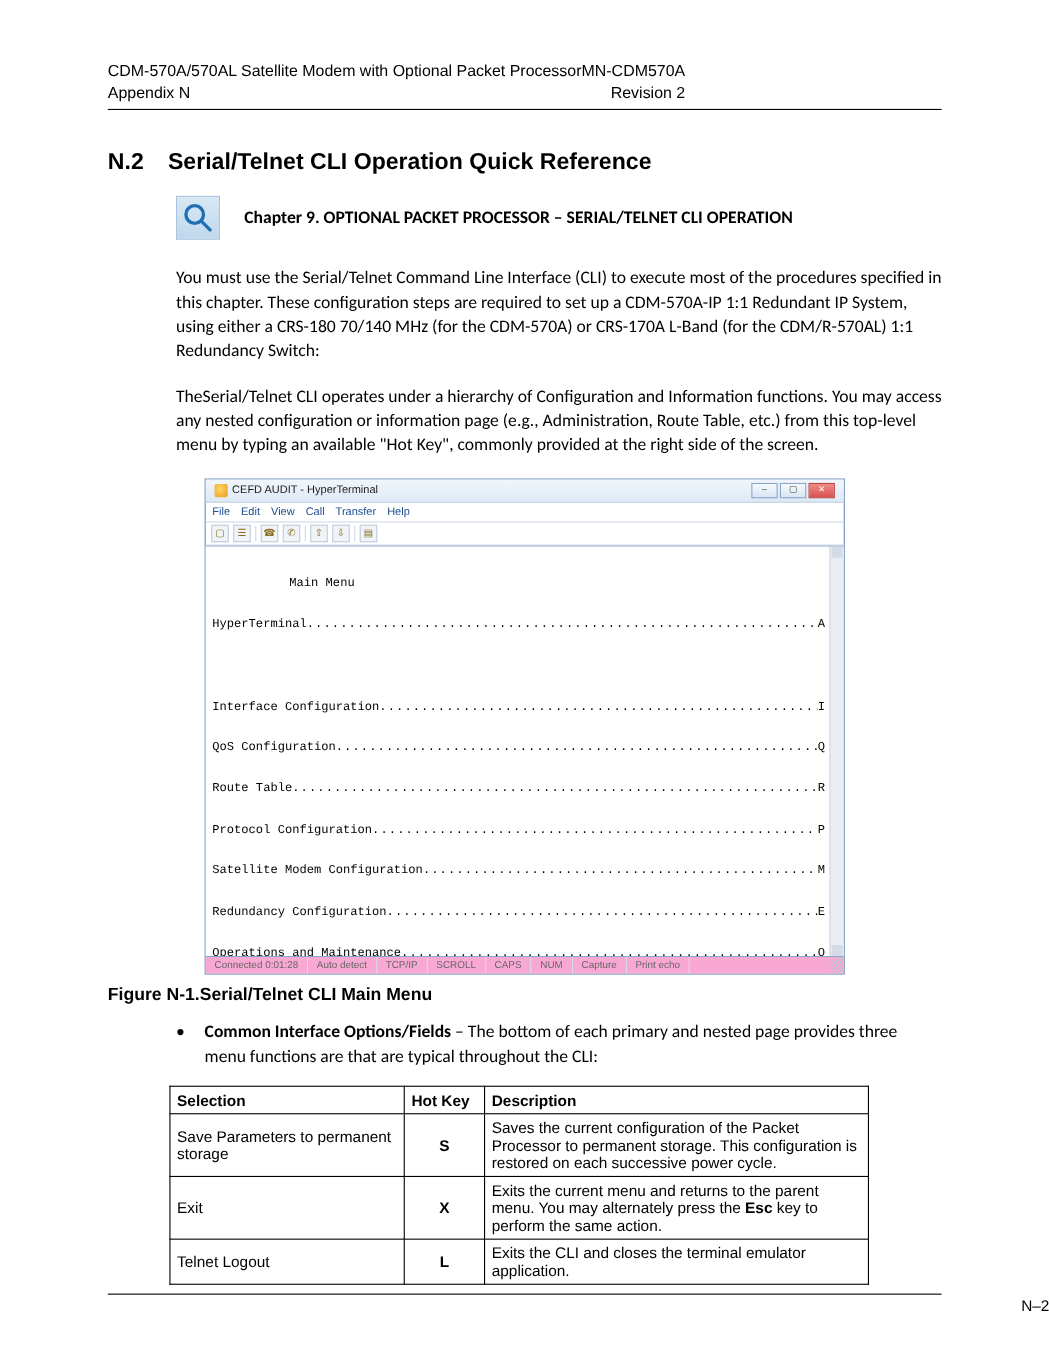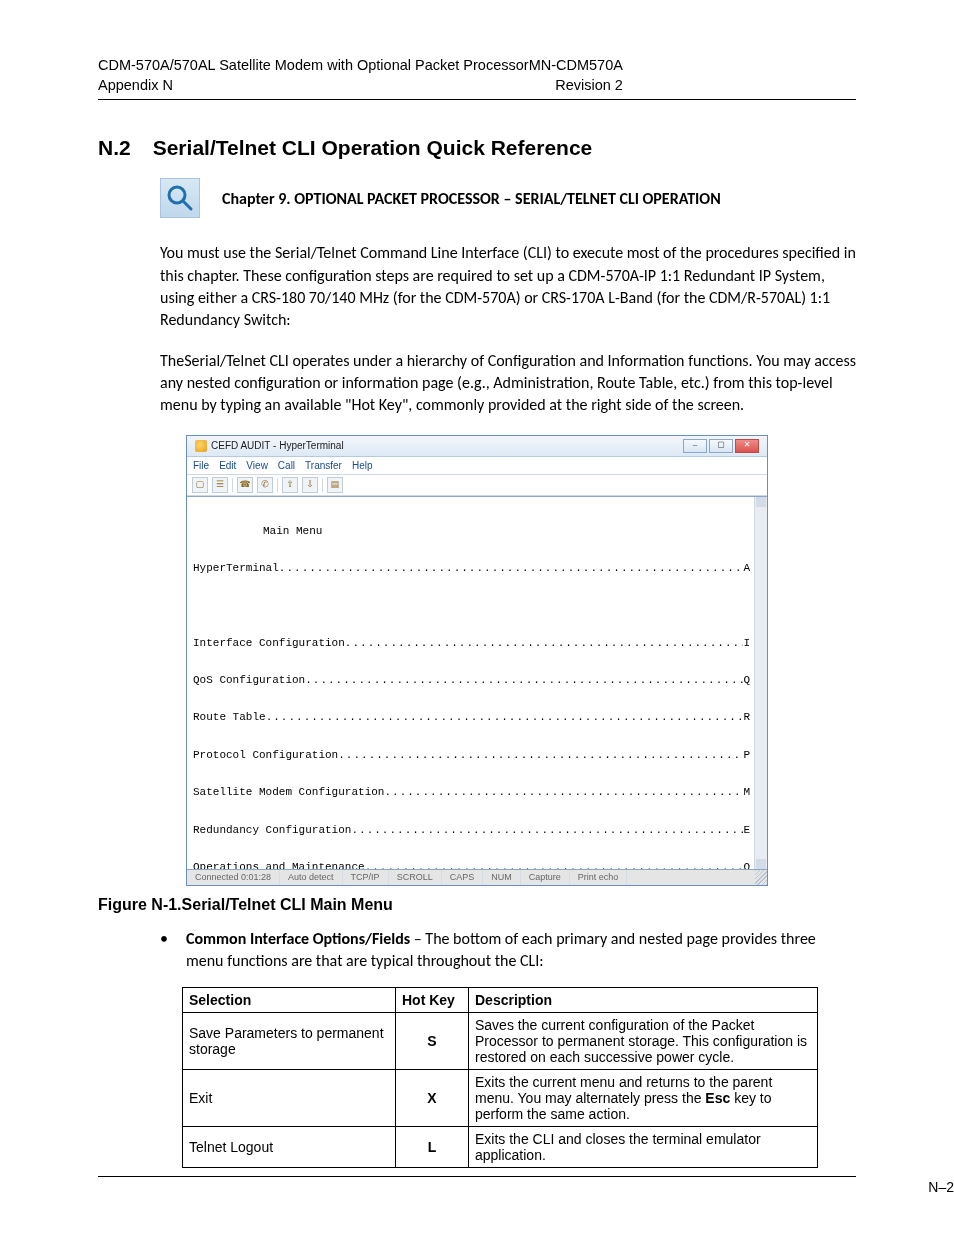--- a/index.html
+++ b/index.html
@@ -156,21 +156,21 @@
   }
   .ht-scroll::before { top:0; }
   .ht-scroll::after { bottom:0; }
   .ht-statusbar {
     display: flex;
     gap: 0;
     font-size: 9px;
     color: #666;
     height: 15px;
     align-items: center;
-    background: #e5e5e5;
+    background: #f9a8d4;
   }
   .ht-status-cell {
     padding: 0 8px;
     border-right: 1px solid #d6dde6;
     height: 100%;
     display:flex; align-items:center;
     white-space: nowrap;
   }
   .ht-resize {
     margin-left:auto; width:12px; height:100%;
@@ -192,21 +192,21 @@
     display:flex;
     margin-left: 62px;
     gap: 18px;
     font-size: 16px;
     line-height:1.4;
     margin-bottom: 14px;
   }
   .bullet-dot { flex:0 0 auto; }
   .bullet-text { flex:1; }
   .opts-table {
-    margin-left: 84px;
+    margin-left: 56px;
     border-collapse: collapse;
     width: 636px;
     font-family: Arial, sans-serif;
     font-size: 14px;
   }
   .opts-table th, .opts-table td {
     border: 1px solid #000;
     padding: 4px 6px;
     vertical-align: top;
     text-align: left;

